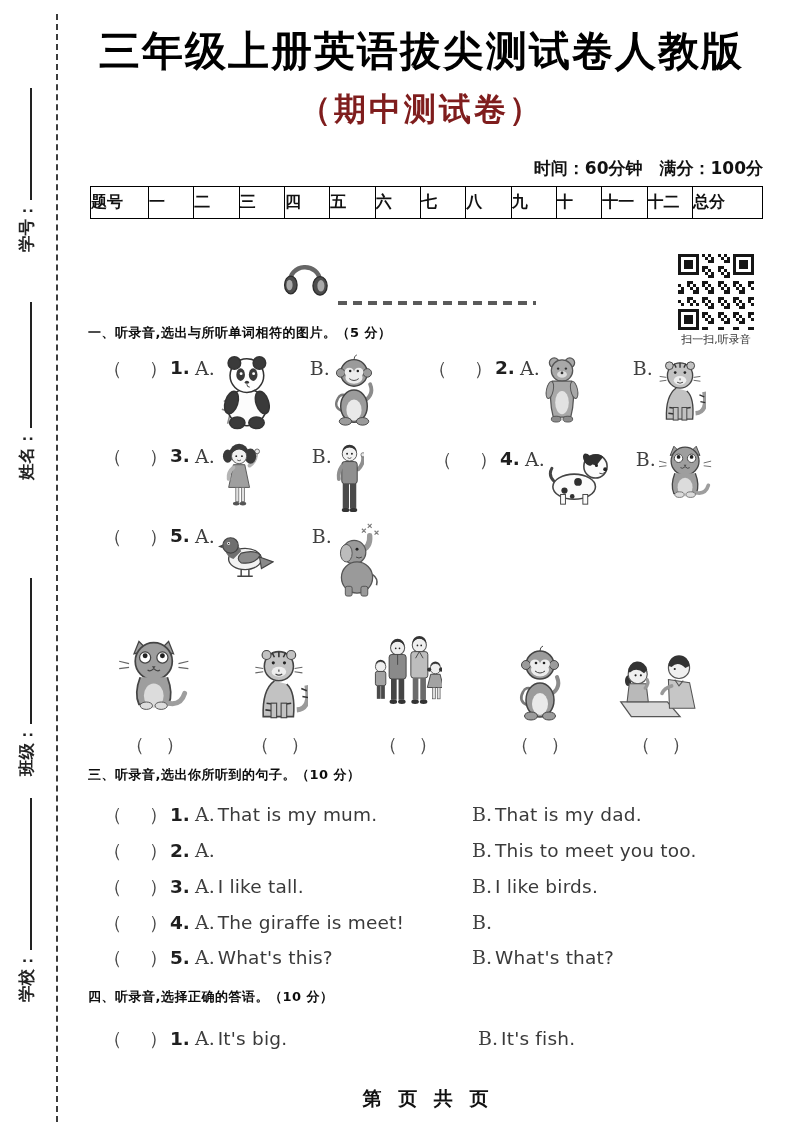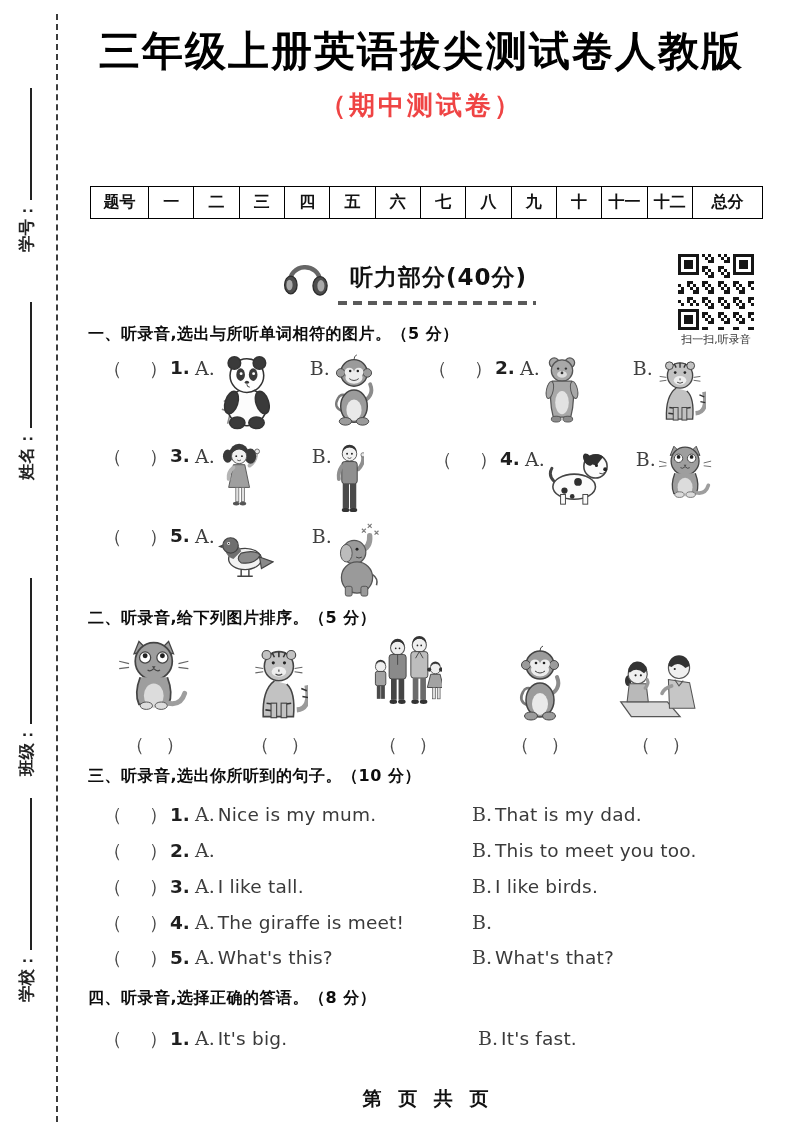--- a/index.html
+++ b/index.html
@@ -5,31 +5,31 @@
   html,body{margin:0;padding:0;background:#fff;}
   .page{position:relative;width:793px;height:1122px;background:#fff;overflow:hidden;
         font-family:"DejaVu Sans","Liberation Sans",sans-serif;color:#1a1a1a;}
   .binding{position:absolute;left:56px;top:14px;bottom:0;width:0;border-left:2px dashed #3c3c3c;}
   .vfield{position:absolute;left:16px;transform:rotate(-90deg);transform-origin:0 0;
           display:flex;align-items:baseline;white-space:nowrap;font-size:16.5px;font-weight:600;color:#222;}
   .vline{display:inline-block;border-bottom:2px solid #222;margin-left:2px;}
   .title{position:absolute;left:80px;width:683px;top:24px;text-align:center;
          font-size:41px;font-weight:900;letter-spacing:2px;color:#000;}
   .subtitle{position:absolute;left:80px;width:683px;top:88px;text-align:center;
-            font-size:26px;font-weight:800;letter-spacing:3px;color:#ef4444;}
+            font-size:32px;font-weight:800;letter-spacing:3px;color:#7f1d1d;}
   .meta{position:absolute;right:30px;top:157px;font-size:17px;font-weight:600;color:#111;}
   table.score{position:absolute;left:90px;top:186px;width:673px;border-collapse:collapse;table-layout:fixed;}
-  table.score td{border:1.6px solid #000;text-align:center;font-size:16px;font-weight:600;height:31px;padding:0;color:#111;}
+  table.score td{border:1.6px solid #000;text-align:left;font-size:16px;font-weight:600;height:31px;padding:0;color:#111;}
   .hp-icon{position:absolute;left:282px;top:256px;width:46px;height:42px;}
   .listen-title{position:absolute;left:350px;top:262px;font-size:23px;font-weight:800;letter-spacing:1px;color:#111;}
   .hdash{position:absolute;left:338px;top:301px;width:198px;height:4px;
          background:repeating-linear-gradient(90deg,#5a5a5a 0 9px,transparent 9px 15px);}
   .qr{position:absolute;left:676px;top:254px;width:80px;height:76px;}
   .qr-cap{position:absolute;left:672px;top:332px;width:88px;text-align:center;font-size:11px;color:#333;}
-  .sect{position:absolute;left:88px;font-size:16px;font-weight:700;letter-spacing:.5px;color:#0d0d0d;}
+  .sect{position:absolute;left:88px;font-size:13px;font-weight:700;letter-spacing:.5px;color:#0d0d0d;}
   .paren{font-family:"DejaVu Serif","Liberation Serif",serif;font-size:19px;color:#4a4a4a;}
   .brgap{display:inline-block;width:27px;}
   .qnum{font-size:18.5px;font-weight:700;color:#1f1f1f;margin:0 5px 0 2px;}
   .olet{font-family:"DejaVu Serif","Liberation Serif",serif;font-size:19px;color:#3f3f3f;margin-right:3px;}
   .qtext{font-size:18.5px;color:#3a3a3a;letter-spacing:.2px;}
   .s1item{position:absolute;display:flex;align-items:flex-start;line-height:24px;}
   .s1item .paren,.s1item .qnum,.s1item .olet{margin-top:4px;}
   .img{flex:none;}
   .img svg{width:100%;height:100%;display:block;}
   .fig{position:absolute;top:640px;height:118px;display:flex;flex-direction:column;
@@ -58,20 +58,21 @@
     <span>班级：</span>
       <span class="vline" style="width:146px"></span>
   </div>
   <div class="vfield" style="top:1002px">
     <span>学校：</span>
       <span class="vline" style="width:152px"></span>
   </div>
 
   <div class="title">三年级上册英语拔尖测试卷人教版</div>
   <div class="subtitle">（期中测试卷）</div>
+  <div class="meta">时间：60分钟　满分：100分</div>
 
   <table class="score">
     <colgroup>
       <col style="width:58px">
         <col>
         <col>
         <col>
         <col>
         <col>
         <col>
@@ -105,21 +106,20 @@
 
   <div class="hp-icon img">
       <svg viewBox="0 0 52 44">
         <path d="M9 28 a17 16 0 0 1 34 -2" fill="none" stroke="#666" stroke-width="5"></path>
         <ellipse cx="10" cy="31" rx="7" ry="10" fill="#4d4d4d" stroke="#2b2b2b" stroke-width="1.5"></ellipse>
         <ellipse cx="8.5" cy="31" rx="3.5" ry="6" fill="#a9a9a9"></ellipse>
         <ellipse cx="43" cy="32" rx="8" ry="10.5" fill="#4d4d4d" stroke="#2b2b2b" stroke-width="1.5"></ellipse>
         <ellipse cx="44" cy="32" rx="4" ry="6.5" fill="#a9a9a9"></ellipse>
       </svg>
     </div>
-  <div class="listen-title">听力部分(40分)</div>
   <div class="hdash"></div>
   <div class="qr img">
       <svg viewBox="0 0 25 25" shape-rendering="crispEdges">
         <rect width="25" height="25" fill="#fff"></rect>
         <rect x="8" y="0" width="1" height="1" fill="#161616"></rect>
         <rect x="10" y="0" width="1" height="1" fill="#161616"></rect>
         <rect x="13" y="0" width="1" height="1" fill="#161616"></rect>
         <rect x="15" y="0" width="1" height="1" fill="#161616"></rect>
         <rect x="9" y="1" width="1" height="1" fill="#161616"></rect>
         <rect x="11" y="1" width="1" height="1" fill="#161616"></rect>
@@ -486,21 +486,20 @@
           <circle cx="22" cy="30" r="1.5" fill="#222"></circle>
           <path d="M21 38 q3 2 6 0" stroke="#444" fill="none"></path>
           <ellipse cx="22" cy="59" rx="16" ry="16" fill="#9a9a9a" stroke="#555" stroke-width="1.3"></ellipse>
           <rect x="10" y="68" width="7" height="10" rx="2" fill="#9a9a9a" stroke="#555"></rect>
           <rect x="26" y="68" width="7" height="10" rx="2" fill="#9a9a9a" stroke="#555"></rect>
           <path d="M38 56 q6 4 4 11" stroke="#555" fill="none" stroke-width="1.6"></path>
         </svg>
       </div>
   </div>
 
-  <div class="sect" style="top:608px">二、听录音,给下列图片排序。（5 分）</div>
 
   <div class="fig" style="left:110px;width:90px">
     <div class="img" style="width:80px;height:84px">
         <svg viewBox="0 0 58 68">
           <path d="M12 12 l4 -10 l7 7 z" fill="#9e9e9e" stroke="#444"></path>
           <path d="M44 12 l-4 -10 l-7 7 z" fill="#9e9e9e" stroke="#444"></path>
           <circle cx="28" cy="18" r="15" fill="#9e9e9e" stroke="#444" stroke-width="1.4"></circle>
           <circle cx="21" cy="15" r="4.5" fill="#fff" stroke="#444"></circle>
           <circle cx="35" cy="15" r="4.5" fill="#fff" stroke="#444"></circle>
           <circle cx="21" cy="13.5" r="2" fill="#222"></circle>
@@ -624,21 +623,21 @@
   </div>
 
   <div class="sect" style="top:766px">三、听录音,选出你所听到的句子。（10 分）</div>
 
   <div class="qrow" style="left:103px;top:802px">
     <span class="paren">（</span>
       <span class="brgap"></span>
       <span class="paren">）</span>
     <span class="qnum">1.</span>
     <span class="olet">A.</span>
-      <span class="qtext">Nice is my mum.</span>
+      <span class="qtext">That is my mum.</span>
   </div>
   <div class="qrow" style="left:472px;top:802px">
     <span class="olet">B.</span>
       <span class="qtext">That is my dad.</span>
   </div>
 
   <div class="qrow" style="left:103px;top:838px">
     <span class="paren">（</span>
       <span class="brgap"></span>
       <span class="paren">）</span>
@@ -681,30 +680,30 @@
       <span class="paren">）</span>
     <span class="qnum">5.</span>
     <span class="olet">A.</span>
       <span class="qtext">What's this?</span>
   </div>
   <div class="qrow" style="left:472px;top:945px">
     <span class="olet">B.</span>
       <span class="qtext">What's that?</span>
   </div>
 
-  <div class="sect" style="top:988px">四、听录音,选择正确的答语。（8 分）</div>
+  <div class="sect" style="top:988px">四、听录音,选择正确的答语。（10 分）</div>
 
   <div class="qrow" style="left:103px;top:1026px">
     <span class="paren">（</span>
       <span class="brgap"></span>
       <span class="paren">）</span>
     <span class="qnum">1.</span>
     <span class="olet">A.</span>
       <span class="qtext">It's big.</span>
   </div>
   <div class="qrow" style="left:478px;top:1026px">
     <span class="olet">B.</span>
-      <span class="qtext">It's fast.</span>
+      <span class="qtext">It's fish.</span>
   </div>
 
   <div class="footer">第 页 共 页</div>
 
 </div>
 
 </body></html>

